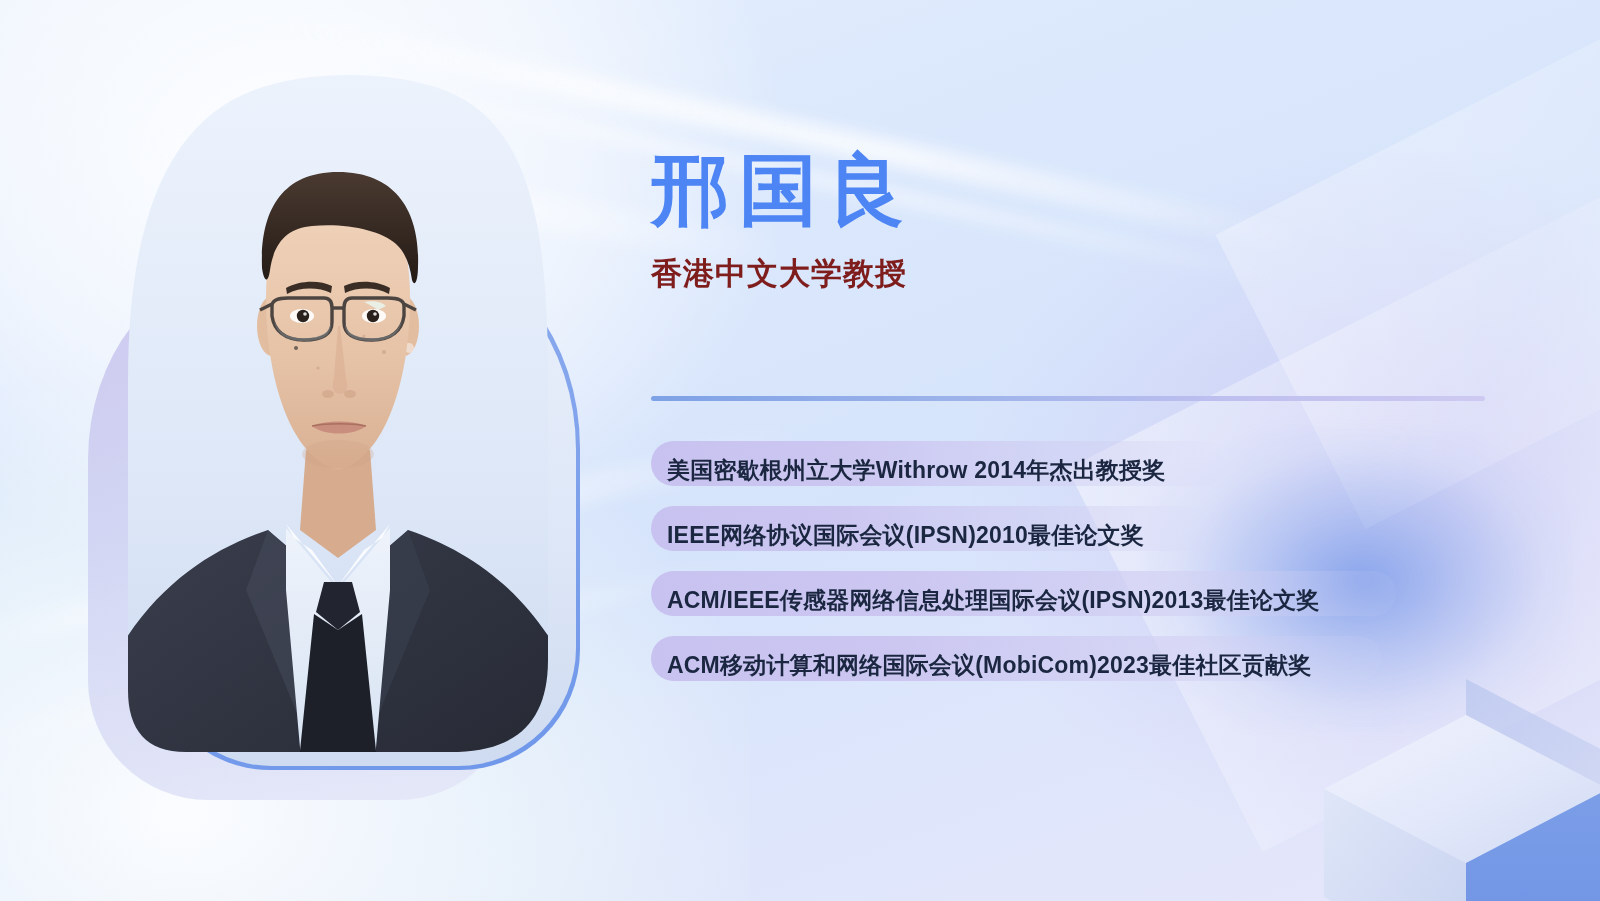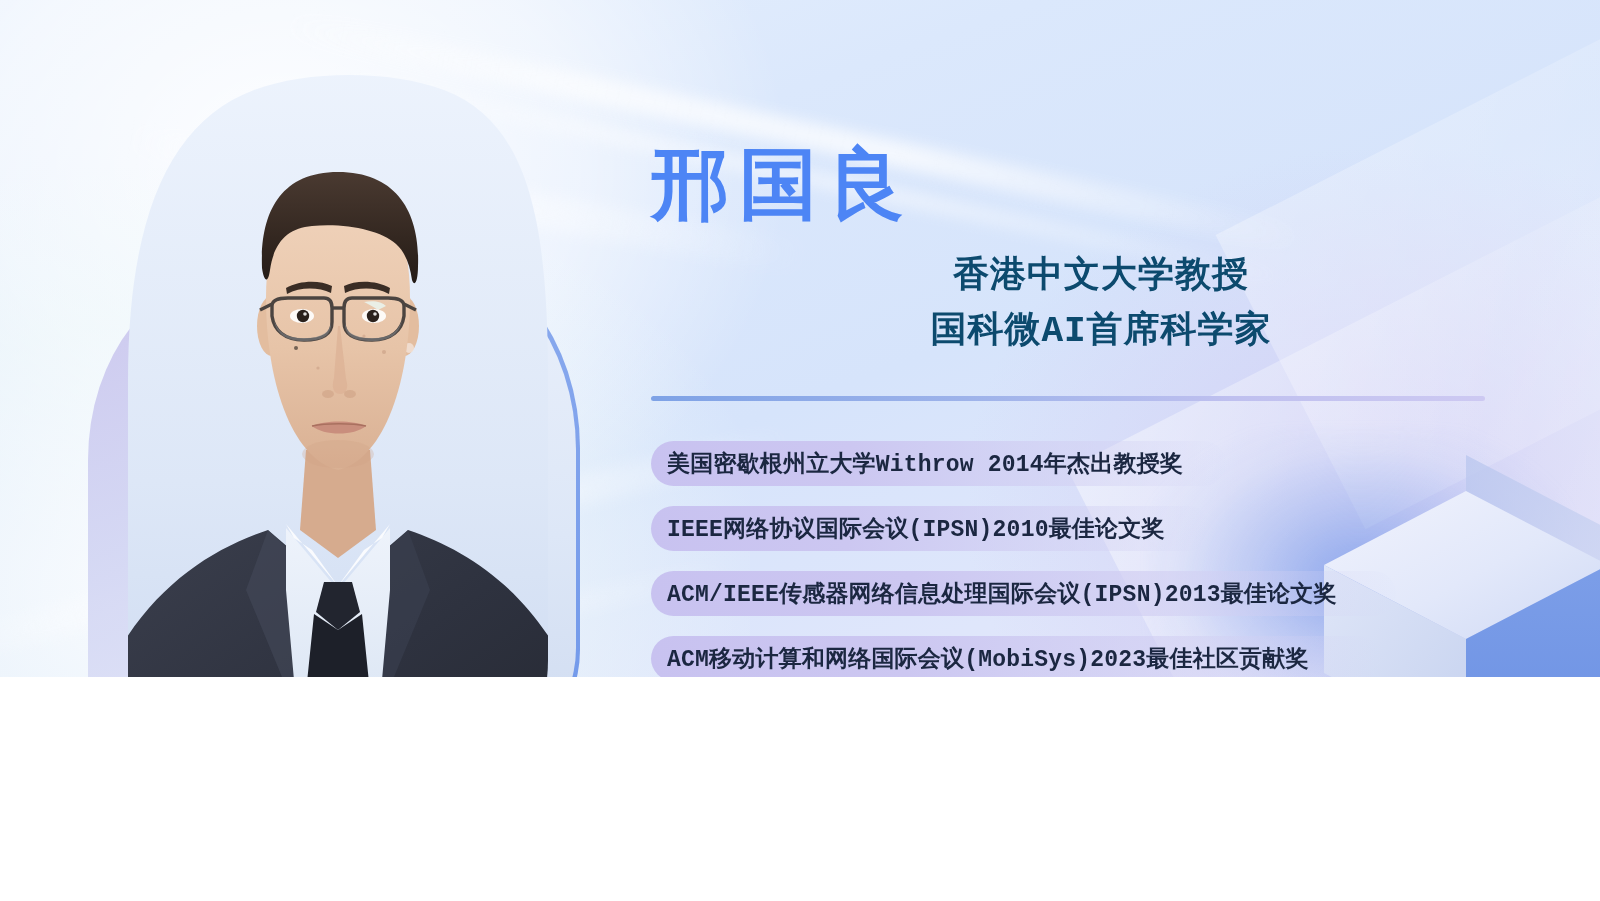--- a/index.html
+++ b/index.html
@@ -3,23 +3,23 @@
 <meta charset="utf-8">
 <style>
   html, body {
     margin: 0;
     padding: 0;
     background: #ffffff;
   }
   #poster {
     position: relative;
     width: 1600px;
-    height: 677px;
+    height: 901px;
     overflow: hidden;
-    font-family: Liberation Mono, monospace;
+    font-family: Liberation Sans, sans-serif;
     background: #dce8fb;
   }
 
   
   .bg-base {
     position: absolute;
     inset: 0;
     background:
       linear-gradient(160deg, #e8f1fd 0%, #dbe8fc 30%, #d6e4fb 55%, #dfe6fb 78%, #e6e6fa 100%);
   }
@@ -143,28 +143,27 @@
   .name {
     font-size: 78px;
     font-weight: 700;
     color: #4d85f5;
     letter-spacing: 10px;
     line-height: 1.05;
     margin: 0 0 18px 0;
     white-space: nowrap;
   }
   .subtitle {
-    font-size: 36px;
+    font-size: 31px;
     font-weight: 700;
-    color: #0c4a6e;
+    color: #7f1d1d;
     line-height: 1.52;
     letter-spacing: 1px;
     margin: 0;
     white-space: nowrap;
-    text-align: center;
   }
   .divider {
     position: absolute;
     left: 651px;
     top: 396px;
     width: 834px;
     height: 5px;
     border-radius: 3px;
     background: linear-gradient(90deg, #7ea2e6 0%, #9eb3ea 38%, #bfc0ef 70%, #cdc9f2 100%);
   }
@@ -172,21 +171,21 @@
   
   .awards {
     position: absolute;
     left: 651px;
     top: 441px;
     width: 900px;
   }
   .pill {
     position: relative;
     display: flex;
-    align-items: center;
+    align-items: flex-end;
     height: 45px;
     margin-bottom: 20px;
     padding: 0 18px 0 16px;
     border-radius: 23px;
     background: linear-gradient(90deg, #c8c2f0 0%, #ccc7f1 35%, rgba(209,206,242,0.55) 72%, rgba(214,224,250,0.06) 100%);
     box-sizing: border-box;
     width: fit-content;
     min-width: 560px;
     max-width: 800px;
   }
@@ -373,33 +372,32 @@
         <circle cx="256" cy="322" r="2" fill="#c2957c" opacity="0.5"></circle>
         <circle cx="190" cy="338" r="1.6" fill="#c2957c" opacity="0.45"></circle>
         <circle cx="236" cy="306" r="1.6" fill="#c2957c" opacity="0.45"></circle>
       </g>
     </svg>
   </div>
 
   <div class="content">
     <div class="name">邢国良</div>
     <div class="subtitle">香港中文大学教授</div>
-    <div class="subtitle">国科微AI首席科学家</div>
   </div>
 
   <div class="divider"></div>
 
   <div class="awards">
     <div class="pill">
       <span class="pill-text">美国密歇根州立大学Withrow 2014年杰出教授奖</span>
     </div>
     <div class="pill">
       <span class="pill-text">IEEE网络协议国际会议(IPSN)2010最佳论文奖</span>
     </div>
     <div class="pill">
       <span class="pill-text">ACM/IEEE传感器网络信息处理国际会议(IPSN)2013最佳论文奖</span>
     </div>
     <div class="pill">
-      <span class="pill-text">ACM移动计算和网络国际会议(MobiSys)2023最佳社区贡献奖</span>
+      <span class="pill-text">ACM移动计算和网络国际会议(MobiCom)2023最佳社区贡献奖</span>
     </div>
   </div>
 
 </div>
 
 </body></html>

